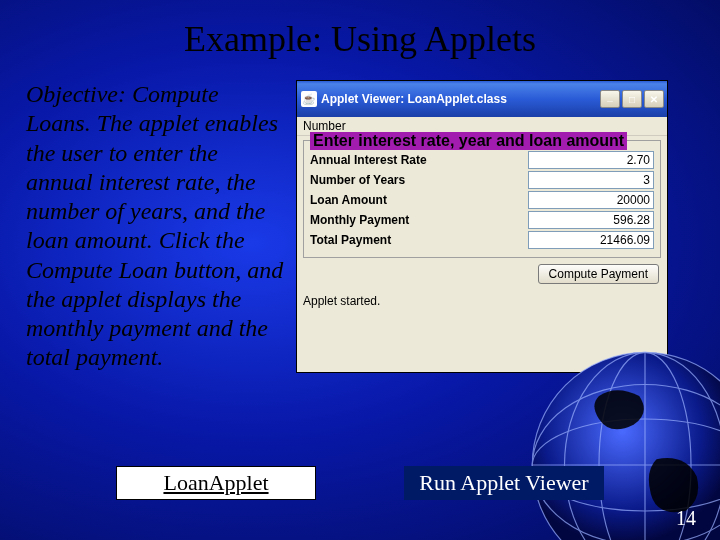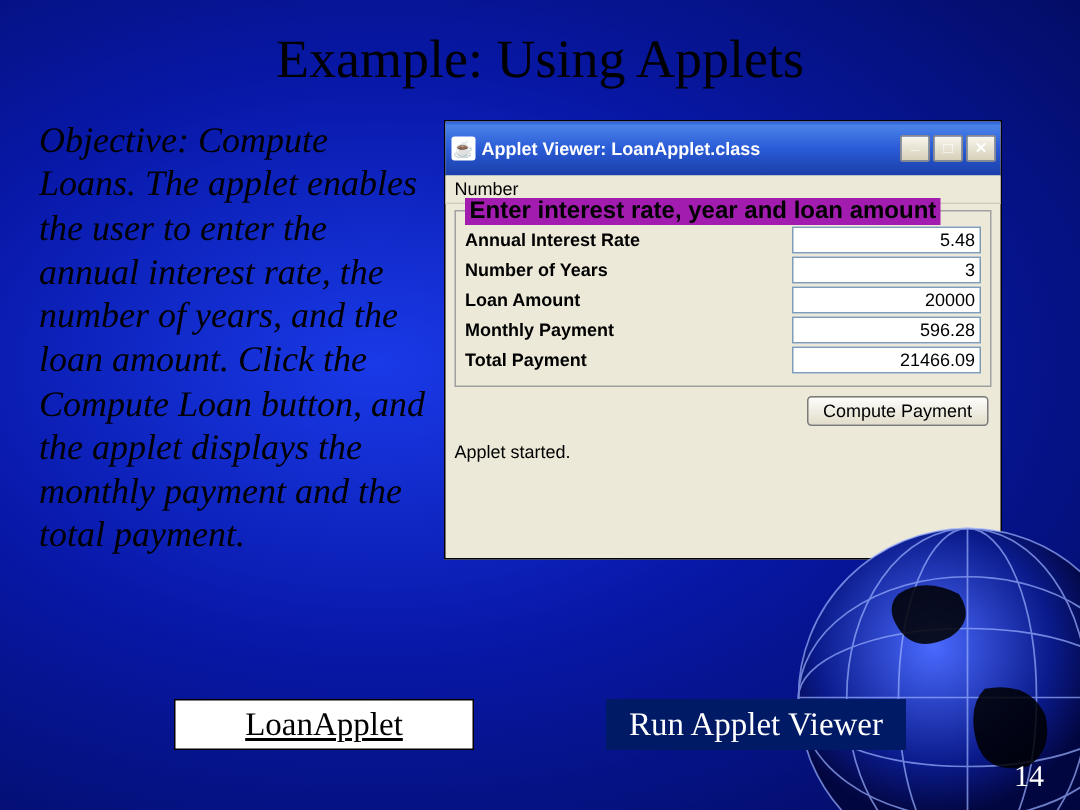--- a/index.html
+++ b/index.html
@@ -197,21 +197,21 @@
         <div class="winbtn">□</div>
         <div class="winbtn">✕</div>
       </div>
     </div>
     <div class="menubar">Number</div>
     <div class="panel">
       <div class="group">
         <div class="group-title">Enter interest rate, year and loan amount</div>
         <div class="row">
           <span class="row-label">Annual Interest Rate</span>
-          <div class="field">5.48</div>
+          <div class="field">2.70</div>
         </div>
         <div class="row">
           <span class="row-label">Number of Years</span>
           <div class="field">3</div>
         </div>
         <div class="row">
           <span class="row-label">Loan Amount</span>
           <div class="field">20000</div>
         </div>
         <div class="row">

